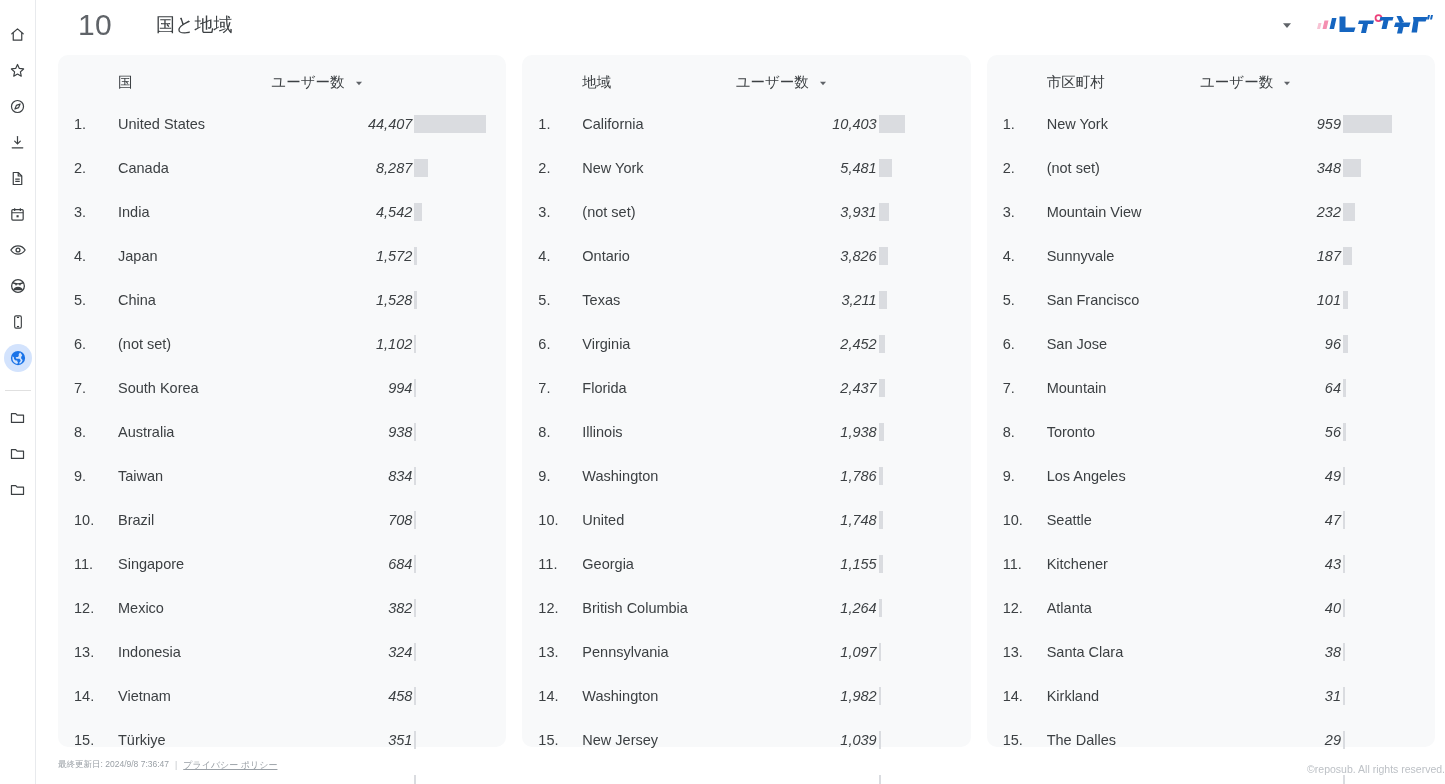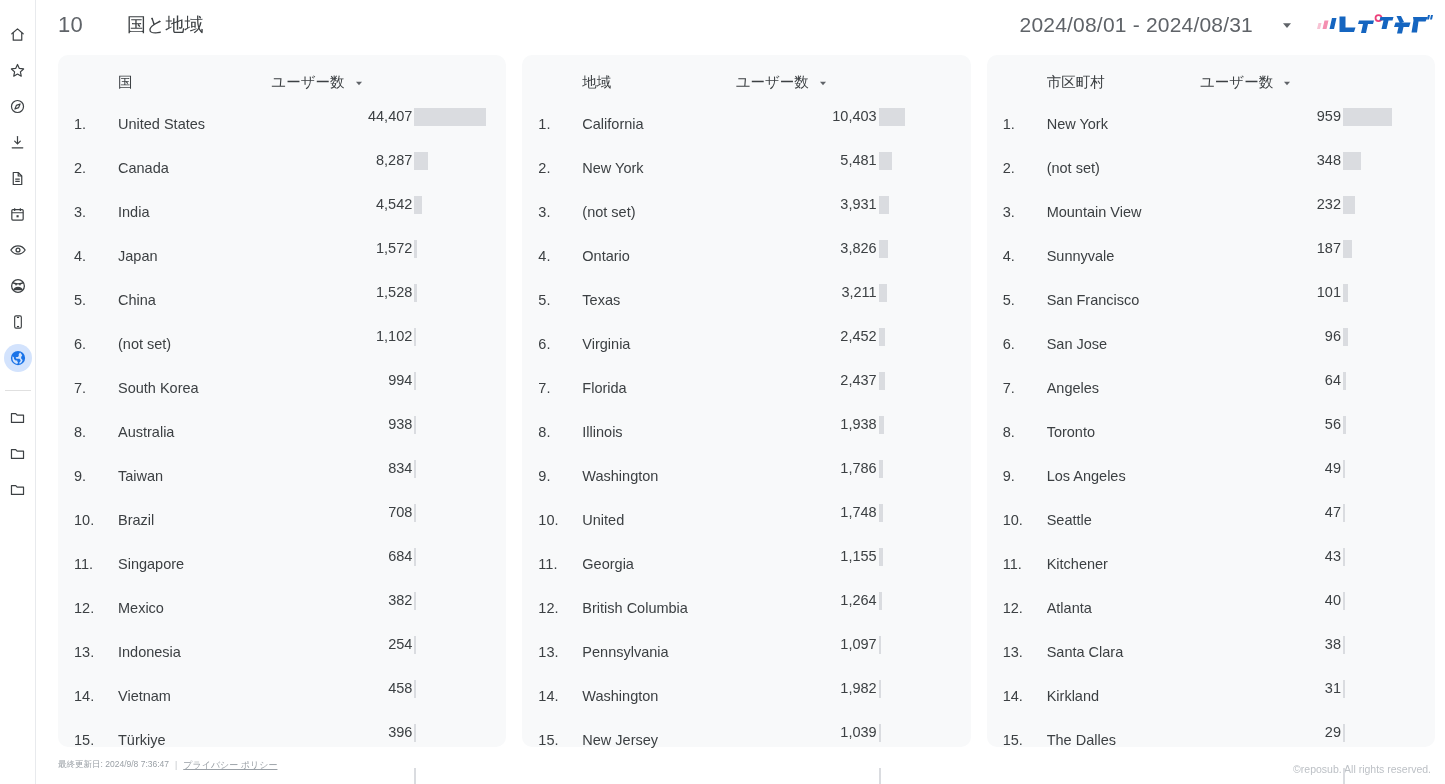--- a/index.html
+++ b/index.html
@@ -63,24 +63,25 @@
   
   .header {
     height: 50px;
     min-height: 50px;
     display: flex;
     align-items: center;
     padding: 0 10px 0 22px;
     background: #ffffff;
   }
   .hdr-num {
-    font-size: 22px;
+    font-size: 30px;
     color: #5f6368;
     font-weight: 400;
     letter-spacing: .3px;
+    margin-left: 20px;
   }
   .hdr-title {
     font-size: 19px;
     color: #3c4043;
     margin-left: 44px;
     font-weight: 400;
   }
   .hdr-right {
     margin-left: auto;
     display: flex;
@@ -161,24 +162,25 @@
     text-overflow: ellipsis;
   }
   td.rank { color: #5f6368; padding-left: 2px; }
   td.dim  { color: #3c4043; }
   td.val {
     text-align: right;
     padding: 0;
   }
   .val-wrap {
     display: flex;
-    align-items: flex-start;
+    align-items: center;
     justify-content: flex-end;
     width: 100%;
     height: 32px;
+    font-style: italic;
   }
   .val-num {
     color: #3c4043;
     font-size: 14.5px;
     text-align: right;
     flex: 0 0 auto;
   }
   .bar-track {
     width: 72px;
     height: 18px;
@@ -193,21 +195,21 @@
     background: #dadce0;
     min-width: 2px;
   }
 
   
   .footer {
     height: 32px;
     min-height: 32px;
     display: flex;
     align-items: center;
-    padding: 0 14px 6px 22px;
+    padding: 0 0 6px 22px;
     background: #ffffff;
   }
   .footer-left {
     font-size: 8.5px;
     color: #9aa0a6;
     display: flex;
     align-items: center;
     gap: 6px;
   }
   .footer-sep { color: #c0c4c9; }
@@ -341,21 +343,20 @@
     </div>
   </nav>
 
   <div class="main">
 
     <div class="header">
       <span class="hdr-num">10</span>
       <span class="hdr-title">国と地域</span>
 
       <div class="hdr-right">
-        <span class="daterange">2024/08/01 - 2024/08/31</span>
         <span class="date-caret">
           <svg width="16" height="16" viewBox="0 0 24 24" fill="#5f6368">
               <path d="M6 9.5h12L12 16.5z"></path>
             </svg>
         </span>
         <span class="logo">
           <svg width="118" height="26" viewBox="0 0 236 52">
             <g>
               <path d="M4 34 L10 34 L13 22 L7 22 Z" fill="#f7c3d4"></path>
               <path d="M15 34 L23 34 L27 17 L19 17 Z" fill="#f48fb1"></path>
@@ -540,21 +541,21 @@
                       <span class="bar-fill" style="width: 0.976062px; background: rgb(218, 220, 224);"></span>
                     </span>
                   </div>
                 </td>
               </tr>
               <tr>
                 <td class="rank">13.</td>
                 <td class="dim">Indonesia</td>
                 <td class="val">
                   <div class="val-wrap">
-                    <span class="val-num">254</span>
+                    <span class="val-num">324</span>
                     <span class="bar-track">
                       <span class="bar-fill" style="width: 0.864px; background: rgb(218, 220, 224);"></span>
                     </span>
                   </div>
                 </td>
               </tr>
               <tr>
                 <td class="rank">14.</td>
                 <td class="dim">Vietnam</td>
                 <td class="val">
@@ -564,21 +565,21 @@
                       <span class="bar-fill" style="width: 0.864px; background: rgb(218, 220, 224);"></span>
                     </span>
                   </div>
                 </td>
               </tr>
               <tr>
                 <td class="rank">15.</td>
                 <td class="dim">Türkiye</td>
                 <td class="val">
                   <div class="val-wrap">
-                    <span class="val-num">396</span>
+                    <span class="val-num">351</span>
                     <span class="bar-track">
                       <span class="bar-fill" style="width: 0.864px; background: rgb(218, 220, 224);"></span>
                     </span>
                   </div>
                 </td>
               </tr>
               <tr>
                 <td class="rank">16.</td>
                 <td class="dim">Philippines</td>
                 <td class="val">
@@ -895,21 +896,21 @@
                   <div class="val-wrap">
                     <span class="val-num">96</span>
                     <span class="bar-track">
                       <span class="bar-fill" style="width: 4.86761px; background: rgb(218, 220, 224);"></span>
                     </span>
                   </div>
                 </td>
               </tr>
               <tr>
                 <td class="rank">7.</td>
-                <td class="dim">Angeles</td>
+                <td class="dim">Mountain</td>
                 <td class="val">
                   <div class="val-wrap">
                     <span class="val-num">64</span>
                     <span class="bar-track">
                       <span class="bar-fill" style="width: 3.24507px; background: rgb(218, 220, 224);"></span>
                     </span>
                   </div>
                 </td>
               </tr>
               <tr>

